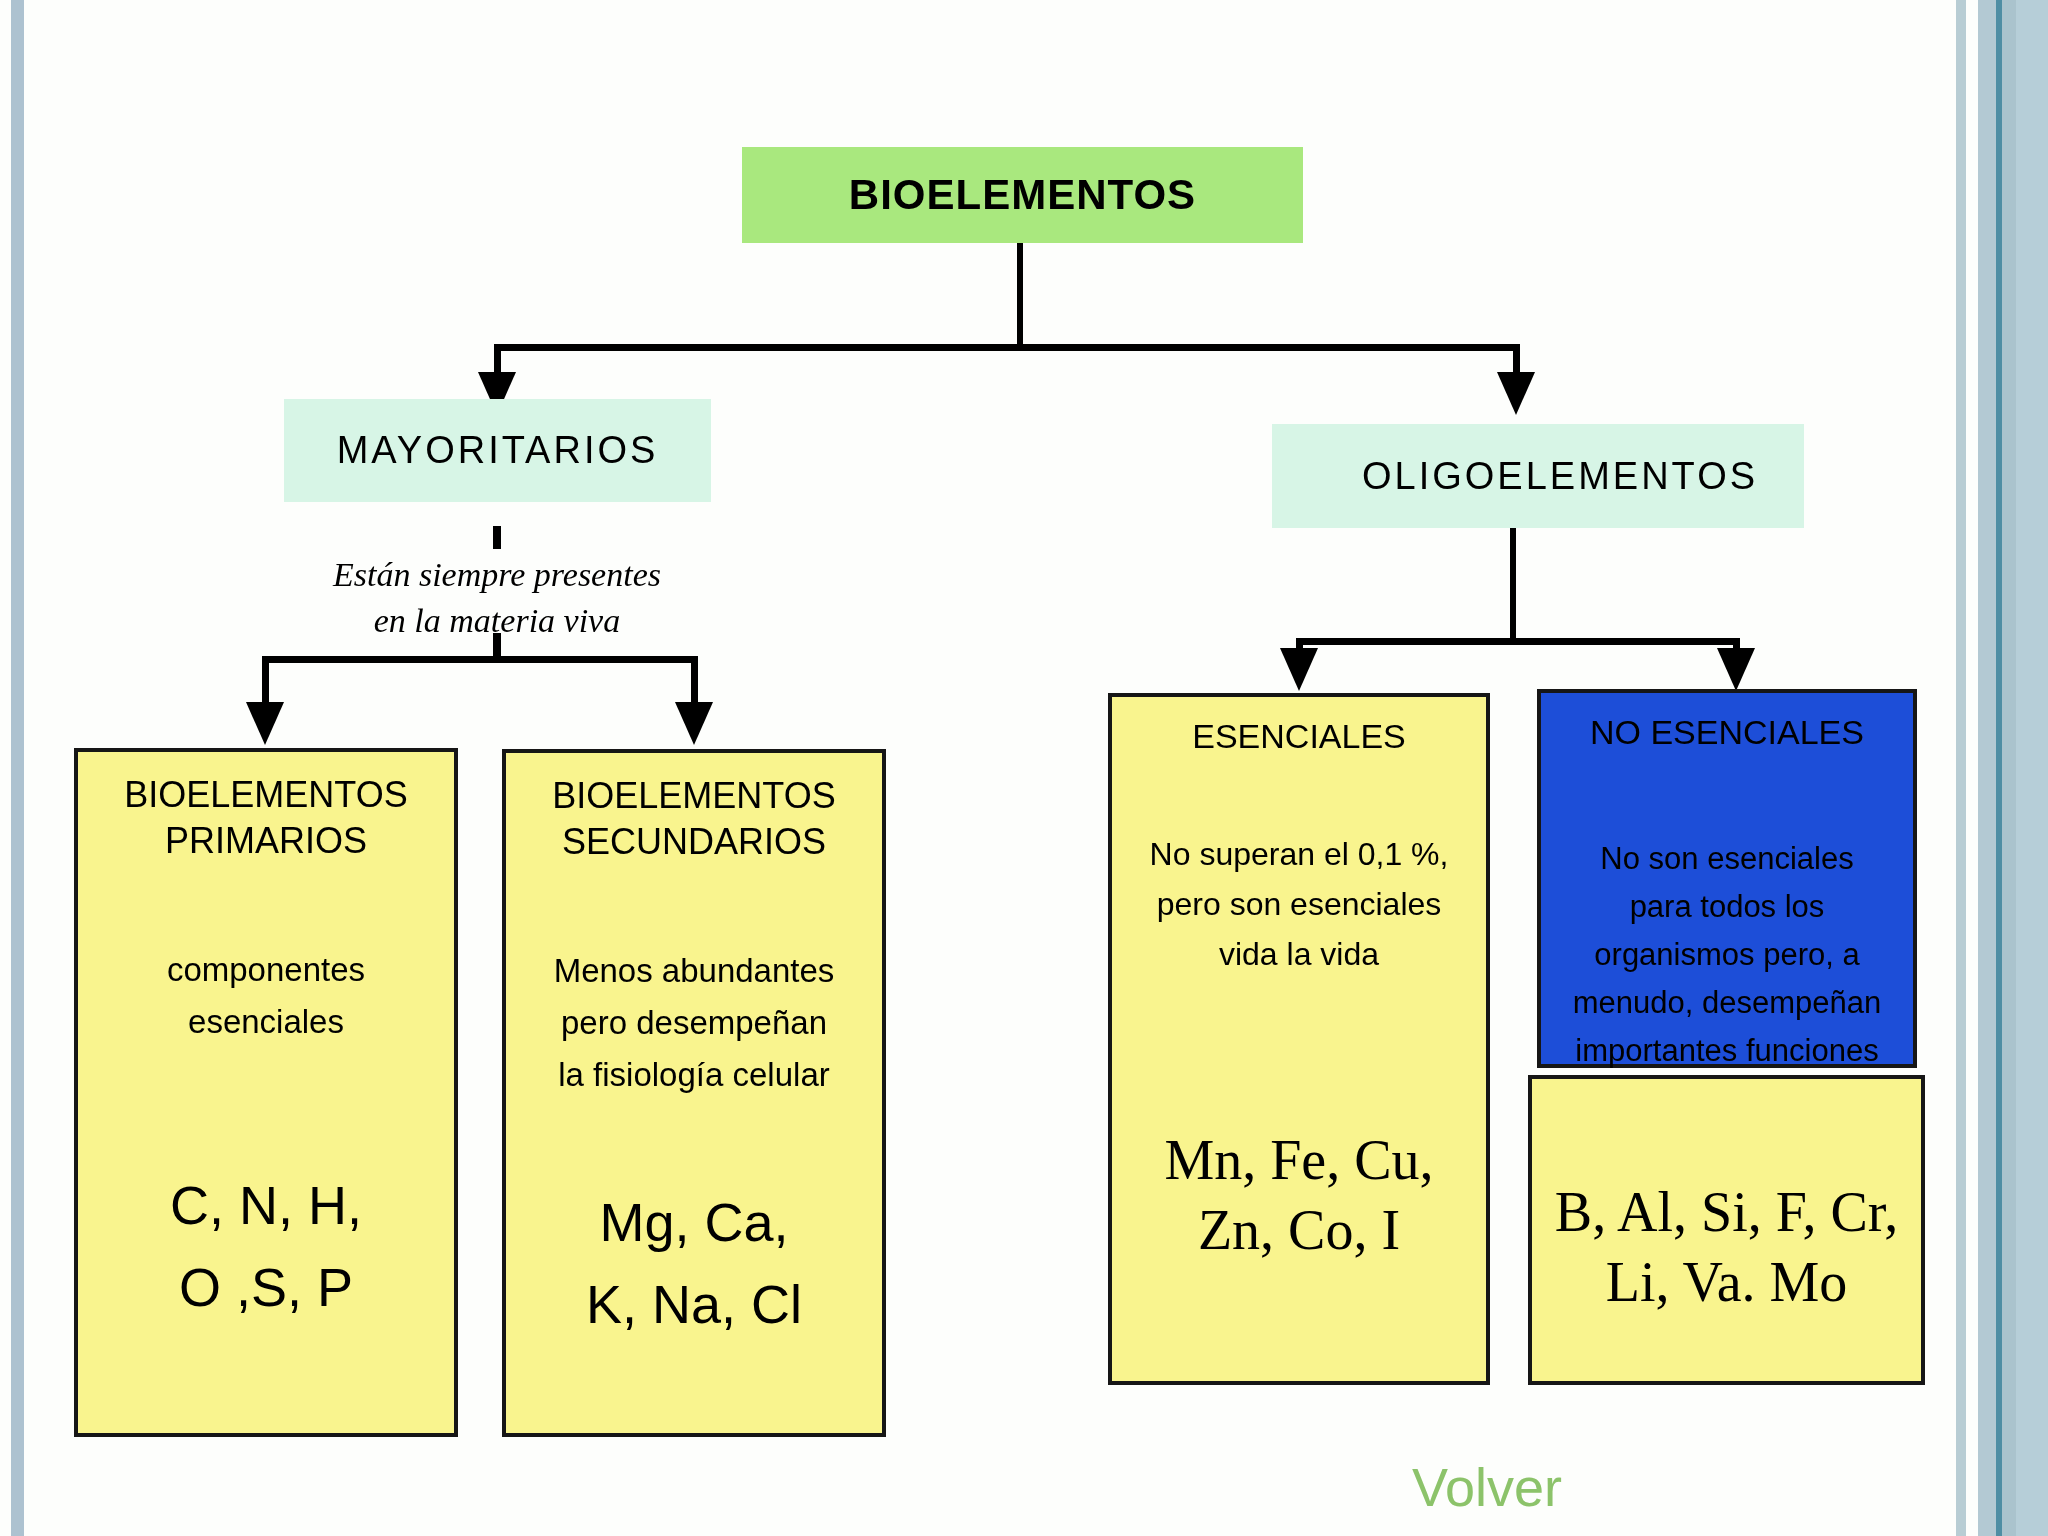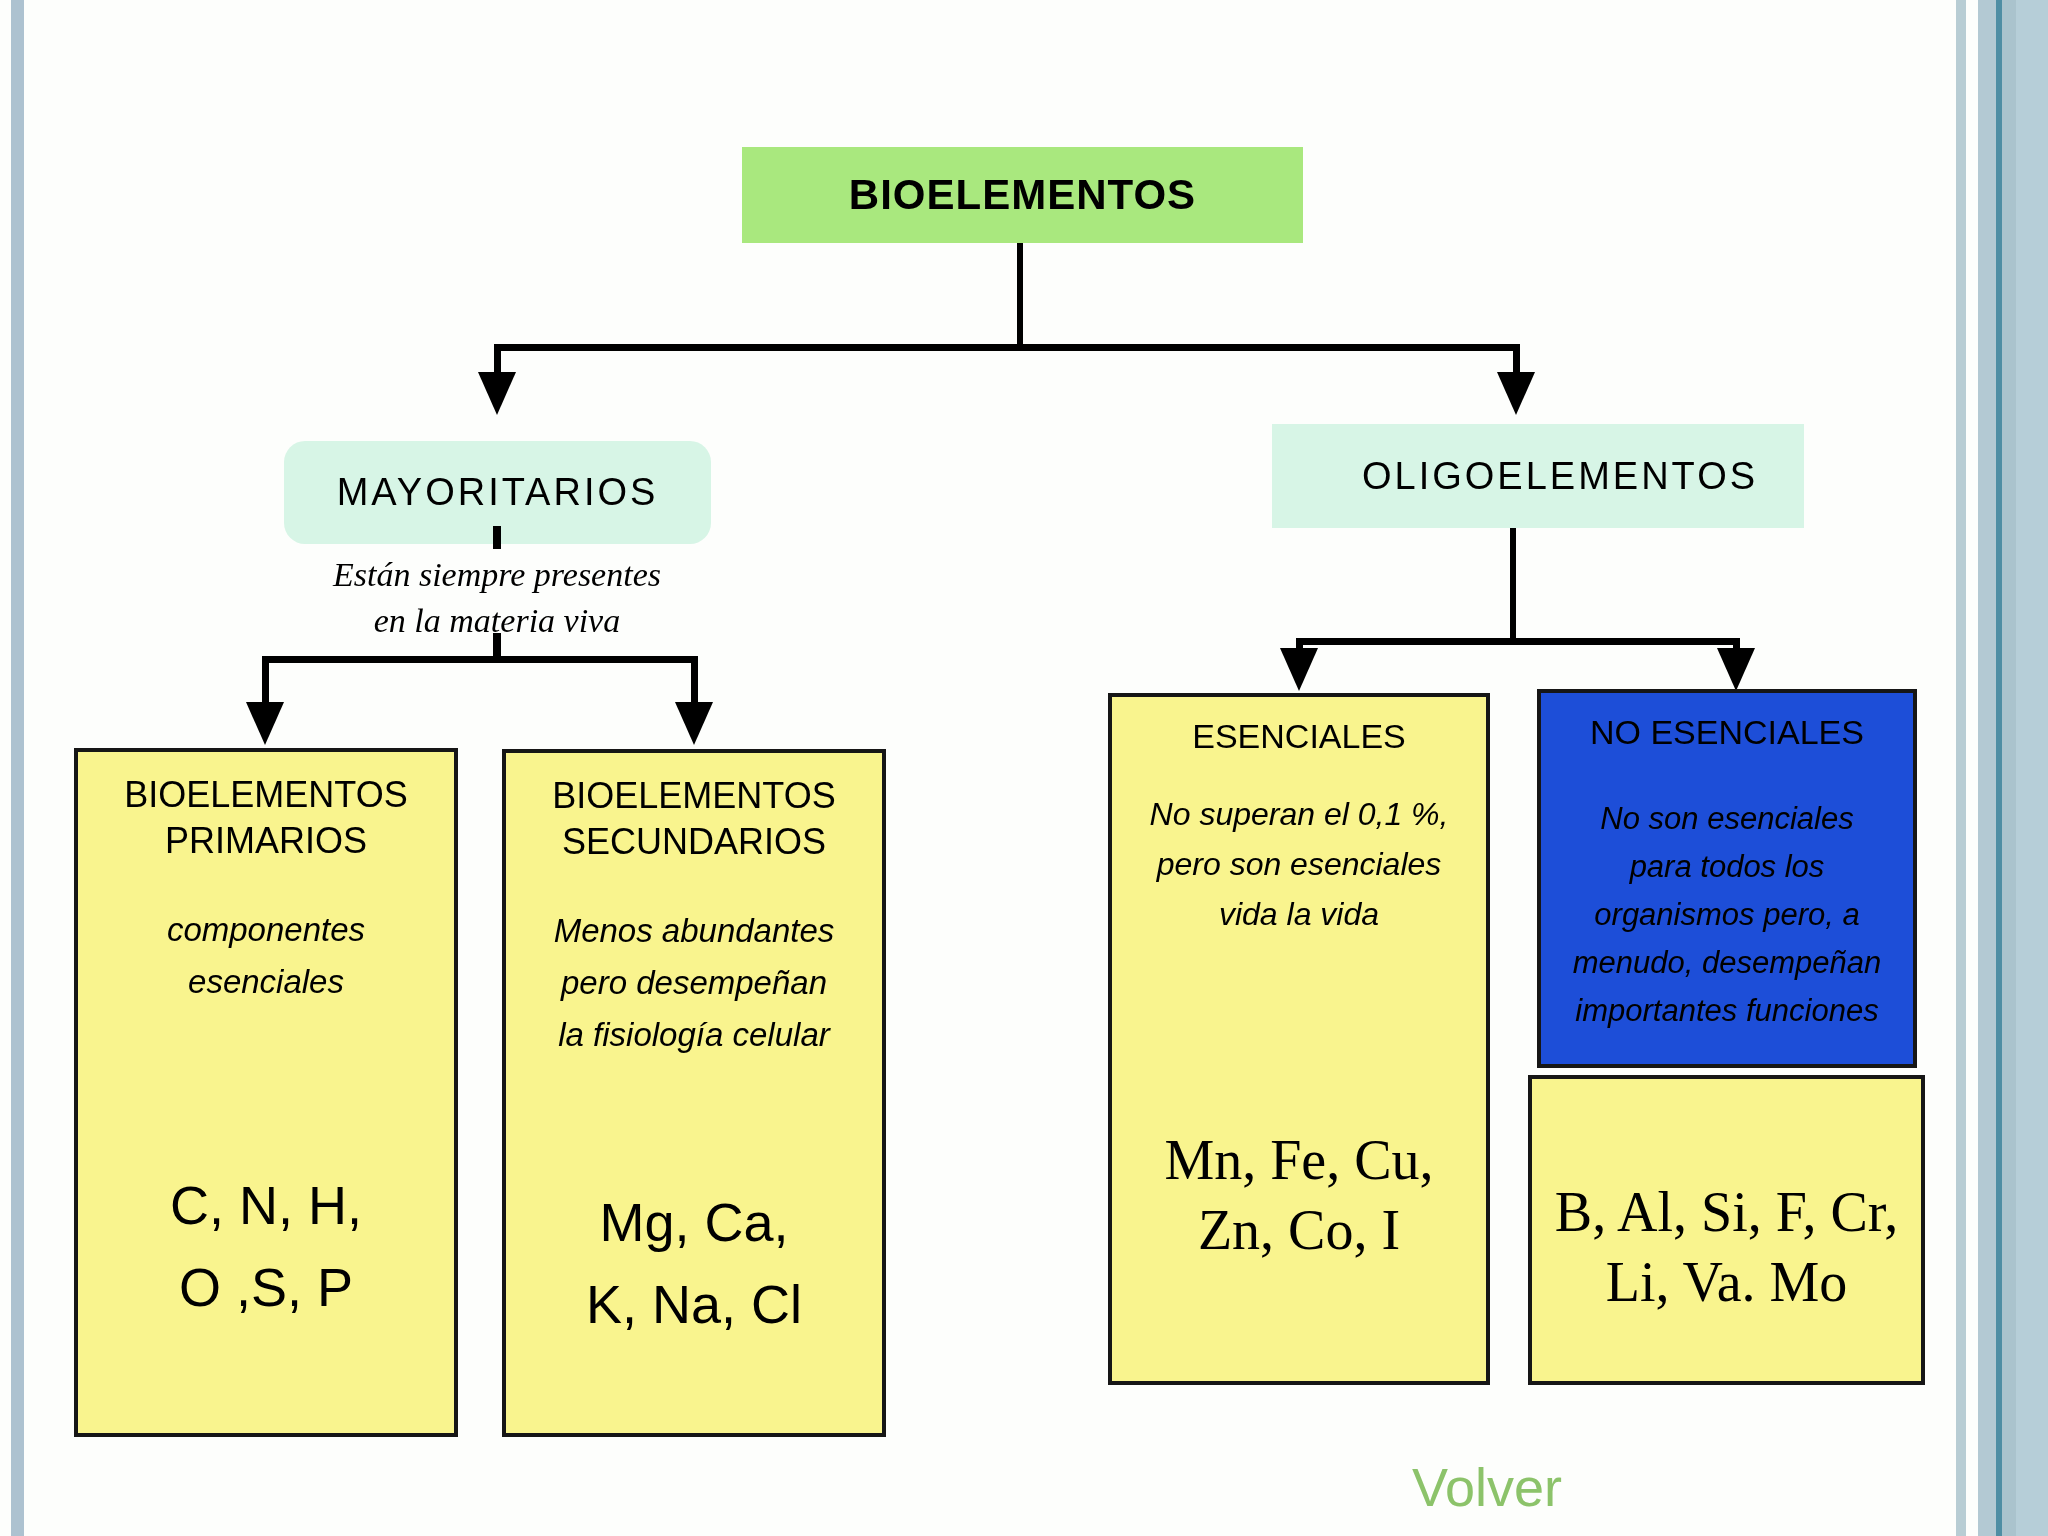--- a/index.html
+++ b/index.html
@@ -19,21 +19,21 @@
   
   .node{position:absolute;display:flex;align-items:center;justify-content:center;text-align:center;}
   .node-root{font-weight:bold;font-size:42px;letter-spacing:1px;}
   .node-mint{font-size:38px;letter-spacing:3px;font-weight:400;}
   .caption{
     position:absolute;text-align:center;font-style:italic;font-size:34px;
     line-height:46px;font-weight:500;
   }
   .ybox{position:absolute;border:4px solid #161616;box-sizing:border-box;}
   .ybox .title{position:absolute;left:0;right:0;text-align:center;font-size:36px;line-height:46px;}
-  .ybox .desc{position:absolute;left:0;right:0;text-align:center;font-style:italic;font-weight:500;}
+  .ybox .desc{position:absolute;left:0;right:0;text-align:center;font-weight:500;margin-top:40px;}
   .ybox .elements{position:absolute;left:0;right:0;text-align:center;}
   .elements-sans{font-size:54px;line-height:82px;}
   .elements-serif{font-family:"Liberation Serif",serif;font-size:56px;line-height:70px;}
   .volver{
     position:absolute;left:1412px;top:1456px;
     font-family:Liberation Sans, sans-serif;font-size:54px;text-decoration:none;cursor:pointer;
   }
 </style>
 </head>
 <body>
@@ -51,21 +51,21 @@
     <span>BIOELEMENTOS</span>
   </div>
 
   <div class="line" style="left:1017px;top:243px;width:6px;height:104px;"></div>
   <div class="line" style="left:494px;top:344px;width:1026px;height:7px;"></div>
   <div class="line" style="left:494px;top:344px;width:7px;height:32px;"></div>
   <div class="line" style="left:1513px;top:344px;width:7px;height:32px;"></div>
   <div class="arrow-down" style="left:478px;top:372px;"></div>
   <div class="arrow-down" style="left:1497px;top:372px;"></div>
 
-  <div class="node node-mint" style="left:284px;top:441px;width:427px;height:103px;background:#d7f5e6;border-radius:21px;">
+  <div class="node node-mint" style="left:284px;top:399px;width:427px;height:103px;background:#d7f5e6;">
     <span>MAYORITARIOS</span>
   </div>
   <div class="line" style="left:493px;top:526px;width:8px;height:23px;"></div>
   <div class="caption" style="left:247px;top:552px;width:500px;font-family:Liberation Serif, serif;">
     <div>Están siempre presentes</div>
     <div>en la materia viva</div>
   </div>
   <div class="line" style="left:493px;top:633px;width:8px;height:26px;"></div>
   <div class="line" style="left:262px;top:656px;width:436px;height:7px;"></div>
   <div class="line" style="left:262px;top:656px;width:7px;height:50px;"></div>

